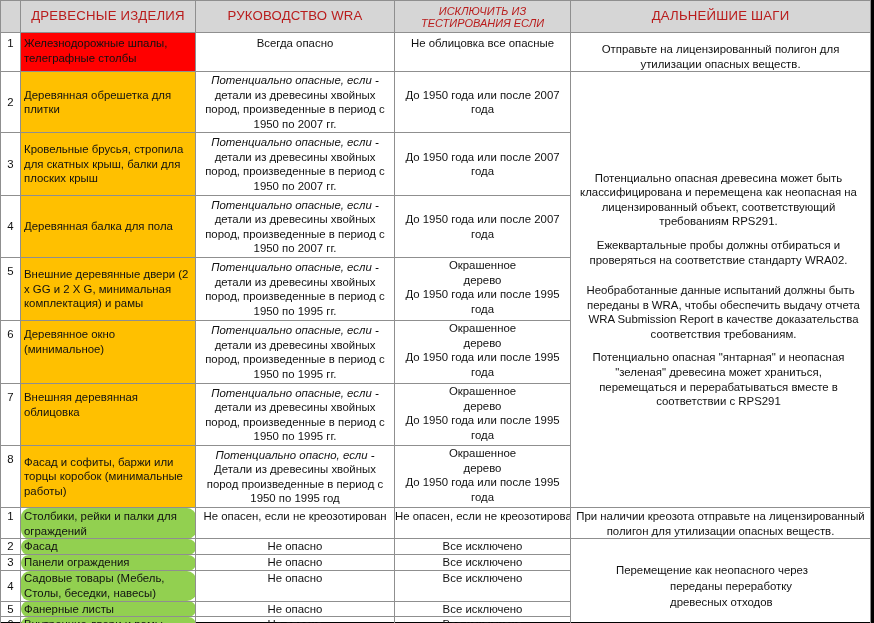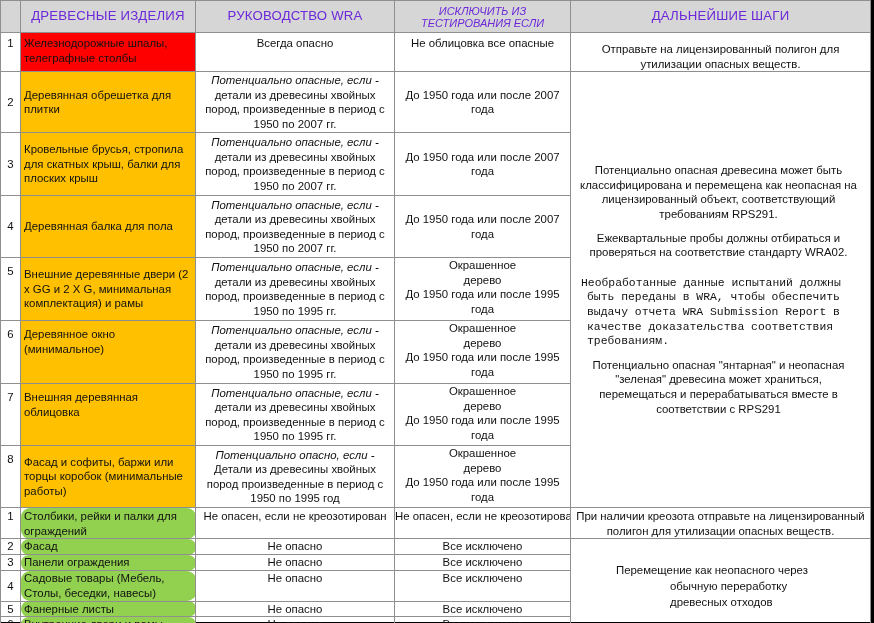--- a/index.html
+++ b/index.html
@@ -1,33 +1,33 @@
 <!DOCTYPE html>
 <html><head>
 <meta charset="utf-8">
 <style>
   html, body { margin: 0; padding: 0; background: #000; }
   body { width: 874px; height: 623px; overflow: hidden; font-family: "Liberation Sans", "DejaVu Sans", sans-serif; }
   .wrap { position: absolute; left: 0; top: 0; width: 870px; height: 622px; background: #fff; }
   table { border-collapse: collapse; table-layout: fixed; width: 870px; height: 622px; }
   td, th { border: 1px solid #8f8f8f; padding: 0 2px; font-size: 11.4px; line-height: 14.6px; color: #111; overflow: hidden; }
-  th { background: #d6d6d6; font-weight: normal; text-transform: uppercase; color: #6d28d9; }
+  th { background: #d6d6d6; font-weight: normal; text-transform: uppercase; color: #b91c1c; }
   th.big { font-size: 13.2px; letter-spacing: 0.2px; }
   th.small { font-size: 11px; line-height: 12px; font-style: italic; }
   td.num { text-align: center; padding: 0; }
   td.red { background: #ff0000; }
   td.amber { background: #ffc000; }
   td.green { background: #92d050; border-radius: 9px; }
   td.item { text-align: left; padding-left: 3px; }
   td.c { text-align: center; }
   td.top { vertical-align: top; }
   td.mid { vertical-align: middle; }
   .it { font-style: italic; }
   .steps p { margin: 0 4px 9px 0; text-align: center; }
-  .steps p.indent { text-align: left; padding-left: 10px; text-indent: -6px; font-family: Liberation Mono, monospace; }
+  .steps p.indent { text-align: center; padding-left: 10px; text-indent: -6px; }
   .steps p:last-child { margin-bottom: 0; }
   .green-steps { line-height: 16px; }
   .green-steps .l1 { padding-left: 0; text-align: left; padding-left: 43px; }
   .green-steps .l2 { text-align: left; padding-left: 97px; }
   .green-steps .l3 { text-align: left; padding-left: 97px; }
   .br { display: block; }
 </style>
 </head>
 <body>
 
@@ -158,21 +158,21 @@
     <td class="c top" style="padding-top:1px">При наличии креозота отправьте на лицензированный полигон для утилизации опасных веществ.</td>
   </tr>
 
   <tr style="height:16px">
     <td class="num top">2</td>
     <td class="green item top">Фасад</td>
     <td class="c top">Не опасно</td>
     <td class="c top">Все исключено</td>
     <td class="green-steps mid" rowspan="5">
       <div class="l1">Перемещение как неопасного через</div>
-      <div class="l2">обычную переработку</div>
+      <div class="l2">переданы переработку</div>
       <div class="l3">древесных отходов</div>
     </td>
   </tr>
 
   <tr style="height:16px">
     <td class="num top">3</td>
     <td class="green item top">Панели ограждения</td>
     <td class="c top">Не опасно</td>
     <td class="c top">Все исключено</td>
   </tr>

